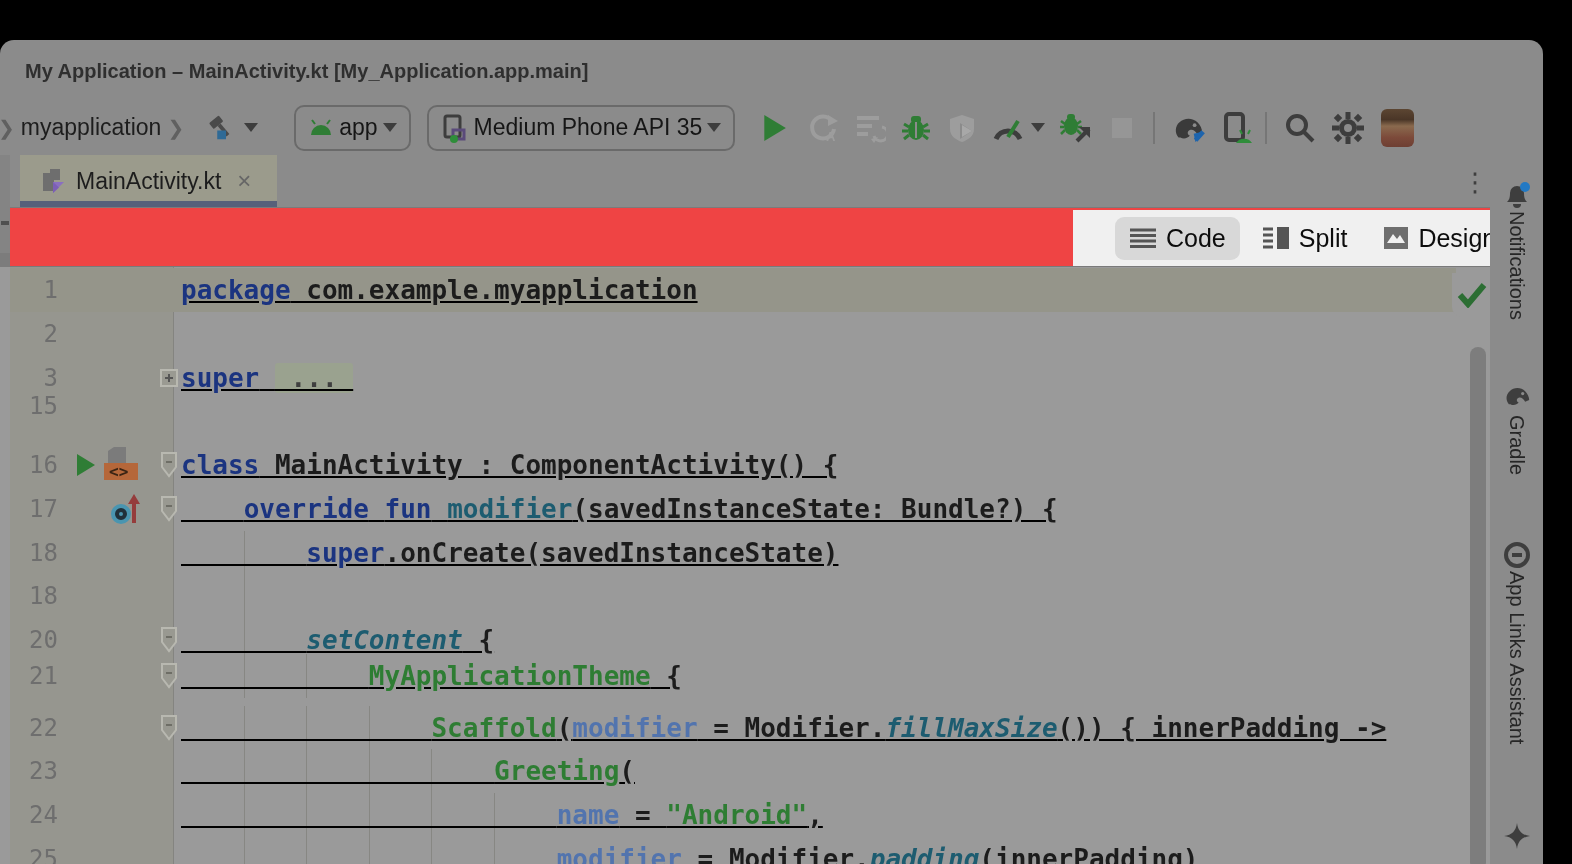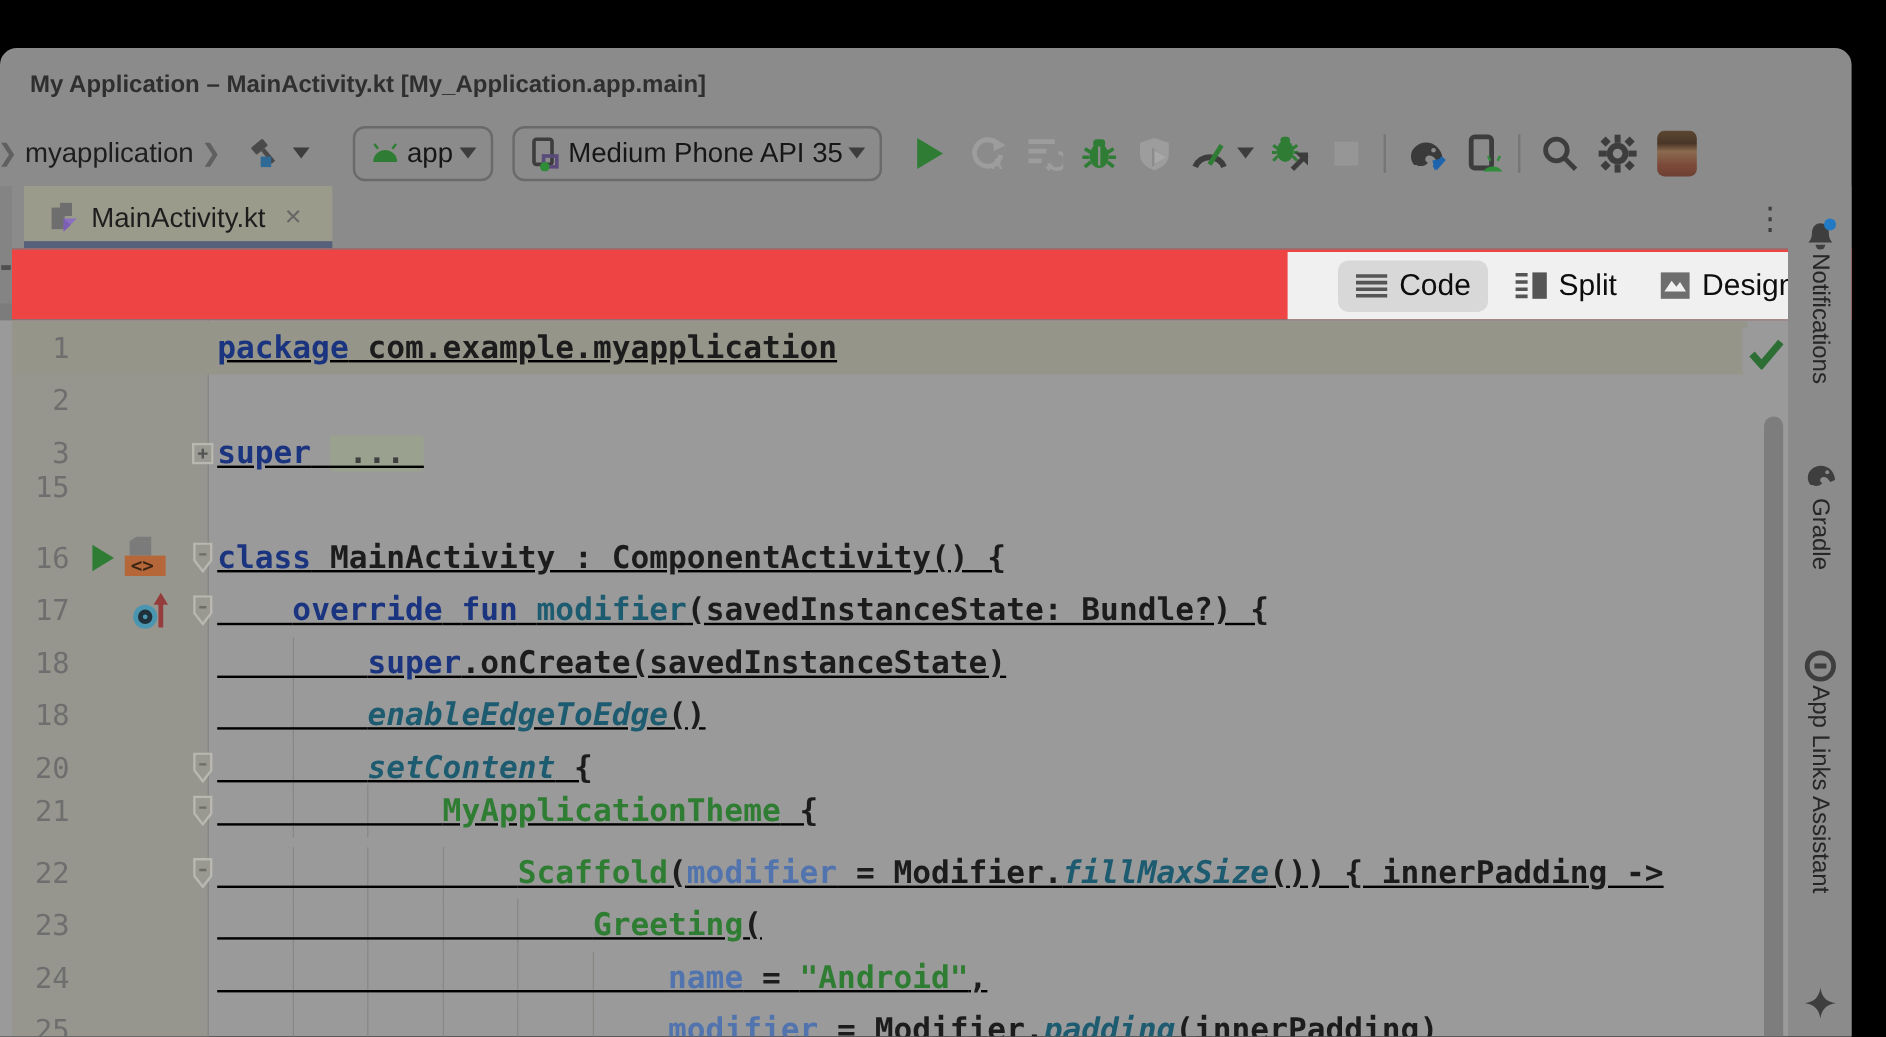--- a/index.html
+++ b/index.html
@@ -370,21 +370,20 @@
             <div class="codeln"><span class="pl">    </span><span class="kw">override</span><span class="pl"> </span><span class="kw">fun</span><span class="pl"> </span><span class="fn">modifier</span><span class="pl">(savedInstanceState: Bundle?) {</span></div>
           </div>
           <div class="row" style="top: 263.5px;">
             <div class="lnum">18</div>
             <div class="guide" style="left: 243.6px;"></div>
             <div class="codeln"><span class="pl">        </span><span class="kw">super</span><span class="pl">.onCreate(savedInstanceState)</span></div>
           </div>
           <div class="row" style="top: 307.25px;">
             <div class="lnum">18</div>
             <div class="guide" style="left: 243.6px;"></div>
-            <div class="codeln"><span class="pl">        </span><span class="call">enableEdgeToEdge</span><span class="pl">()</span></div>
           </div>
           <div class="row" style="top: 351px;">
             <div class="lnum">20</div>
             <div class="gut-ic" style="left: 160px;">
               <svg width="18" height="26" viewBox="0 0 18 26">
                 <path d="M2 1 H16 V15 L9 24 L2 15 Z" fill="#999991" stroke="#b8b8b0" stroke-width="2"></path>
                 <line x1="6" y1="10" x2="12" y2="10" stroke="#6e6e66" stroke-width="2"></line>
               </svg>
             </div>
             <div class="guide" style="left: 243.6px;"></div>

